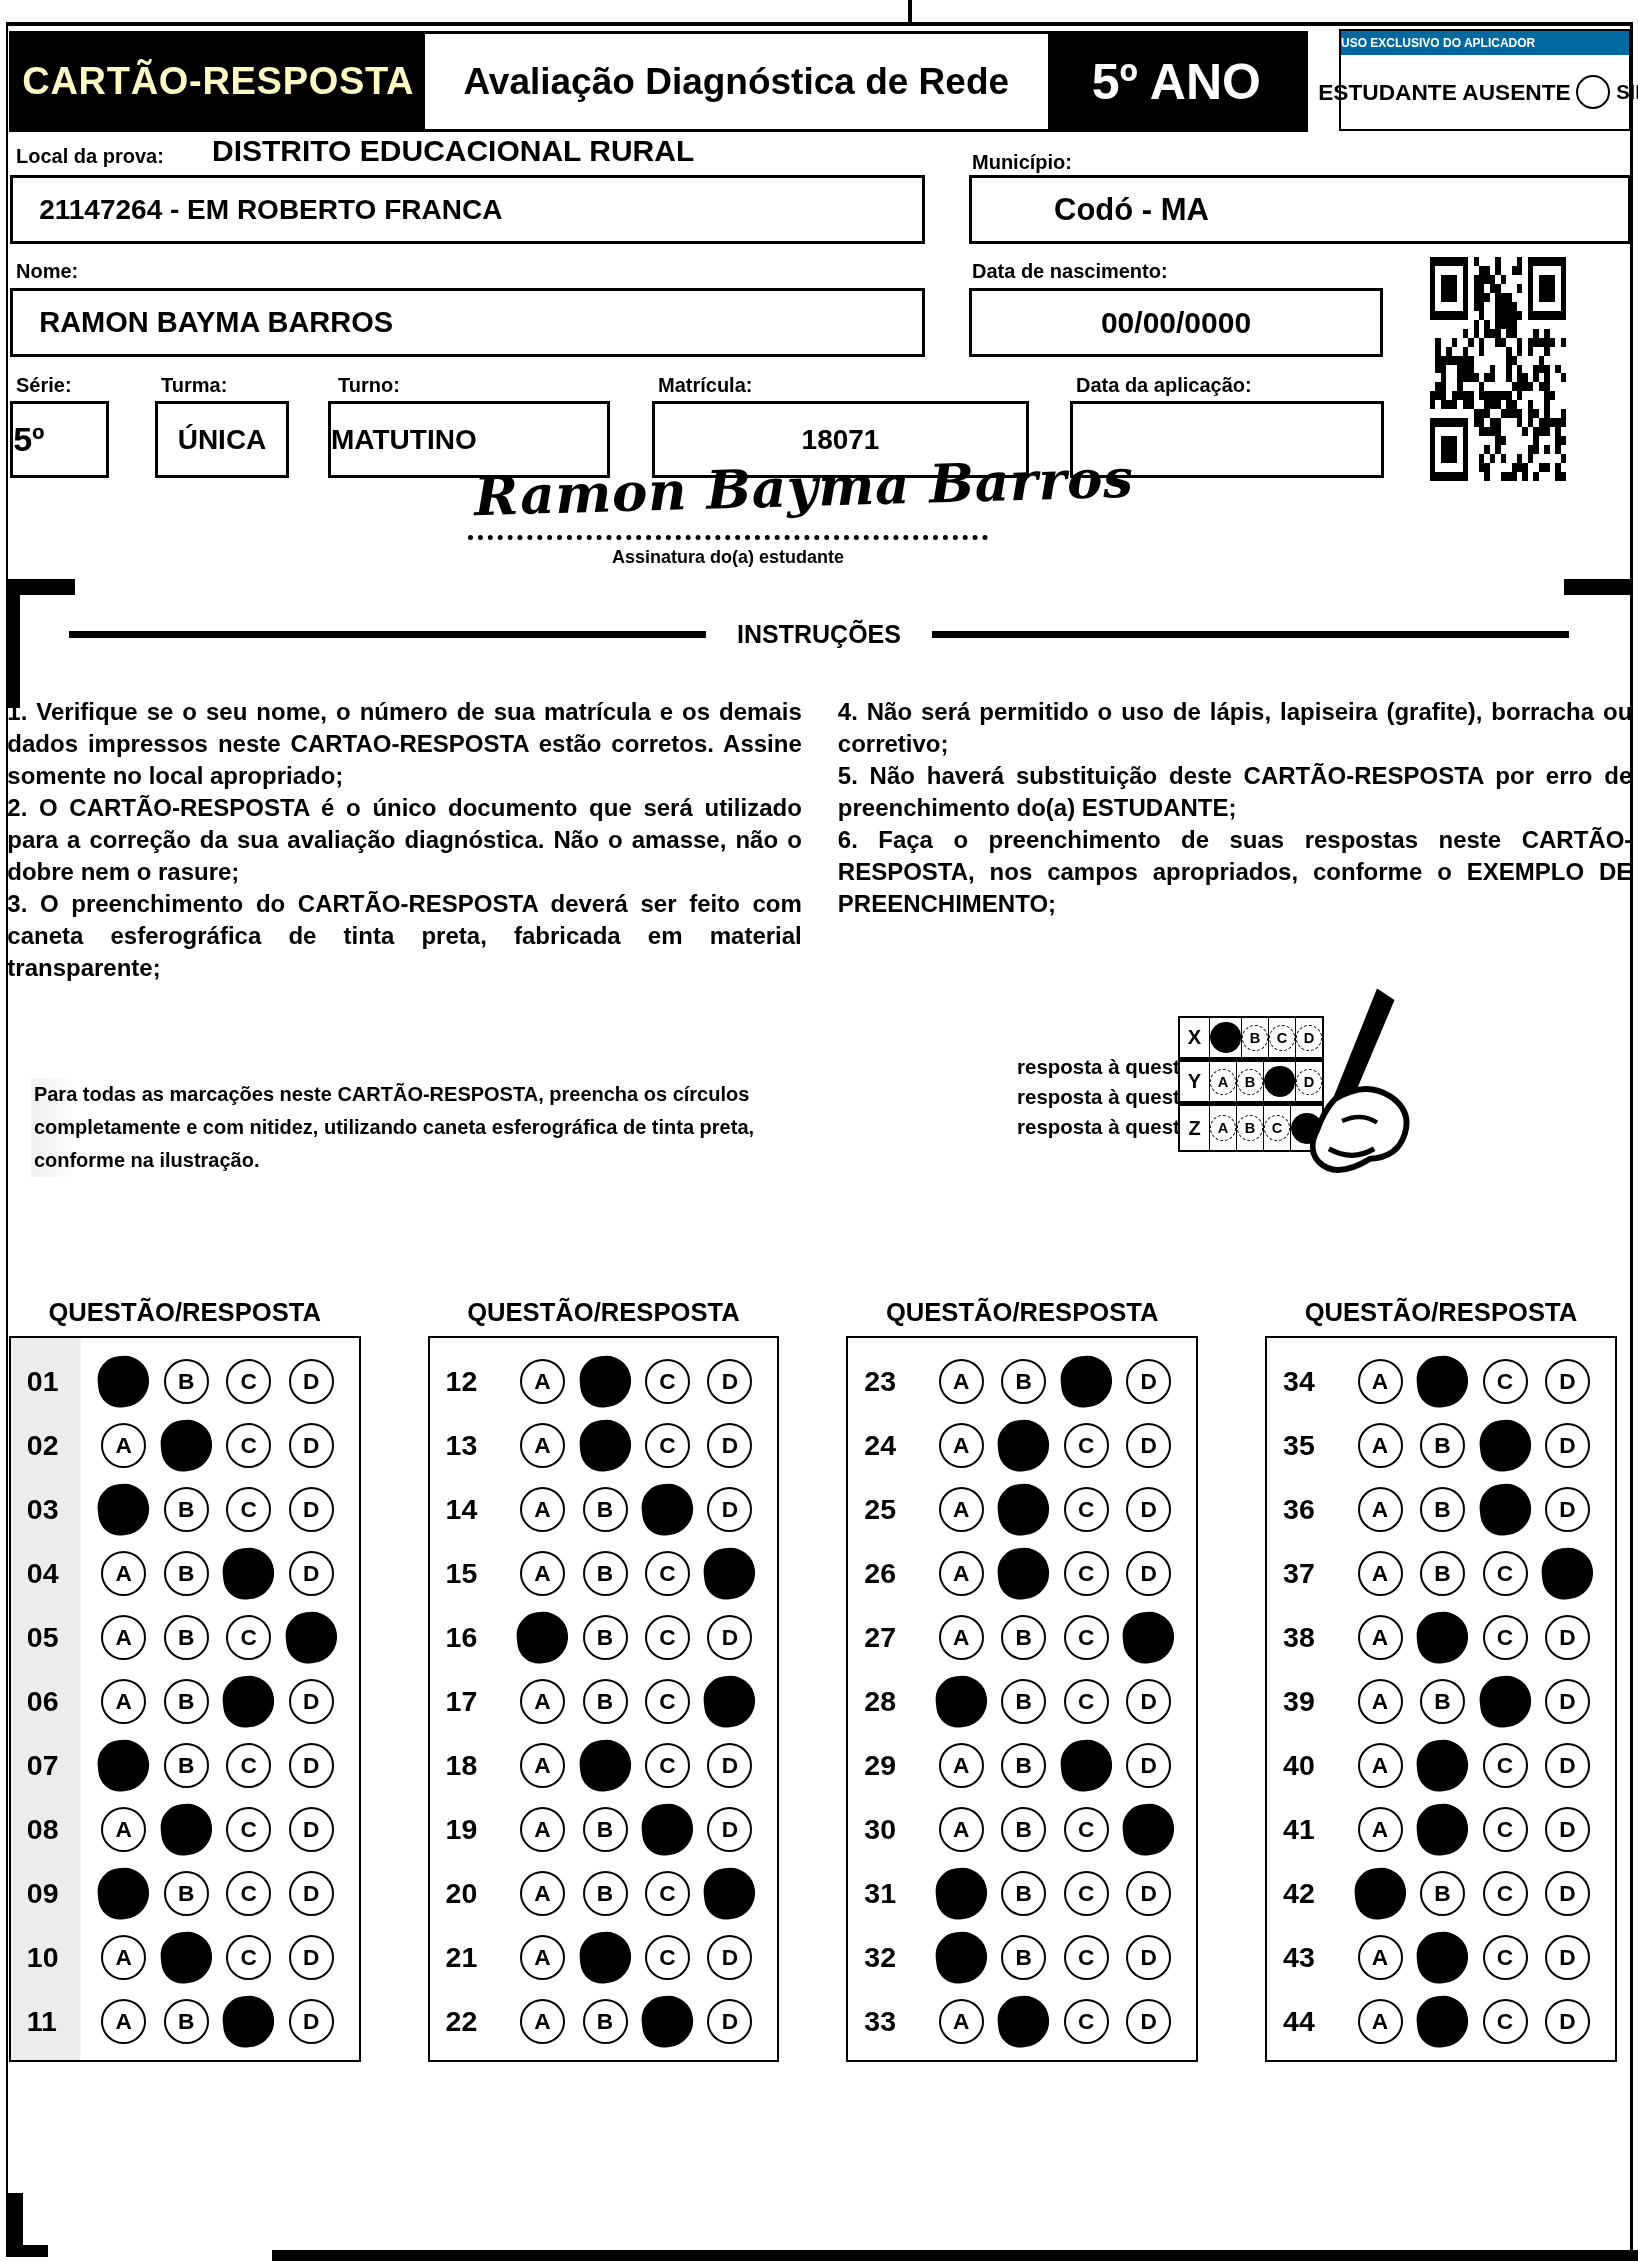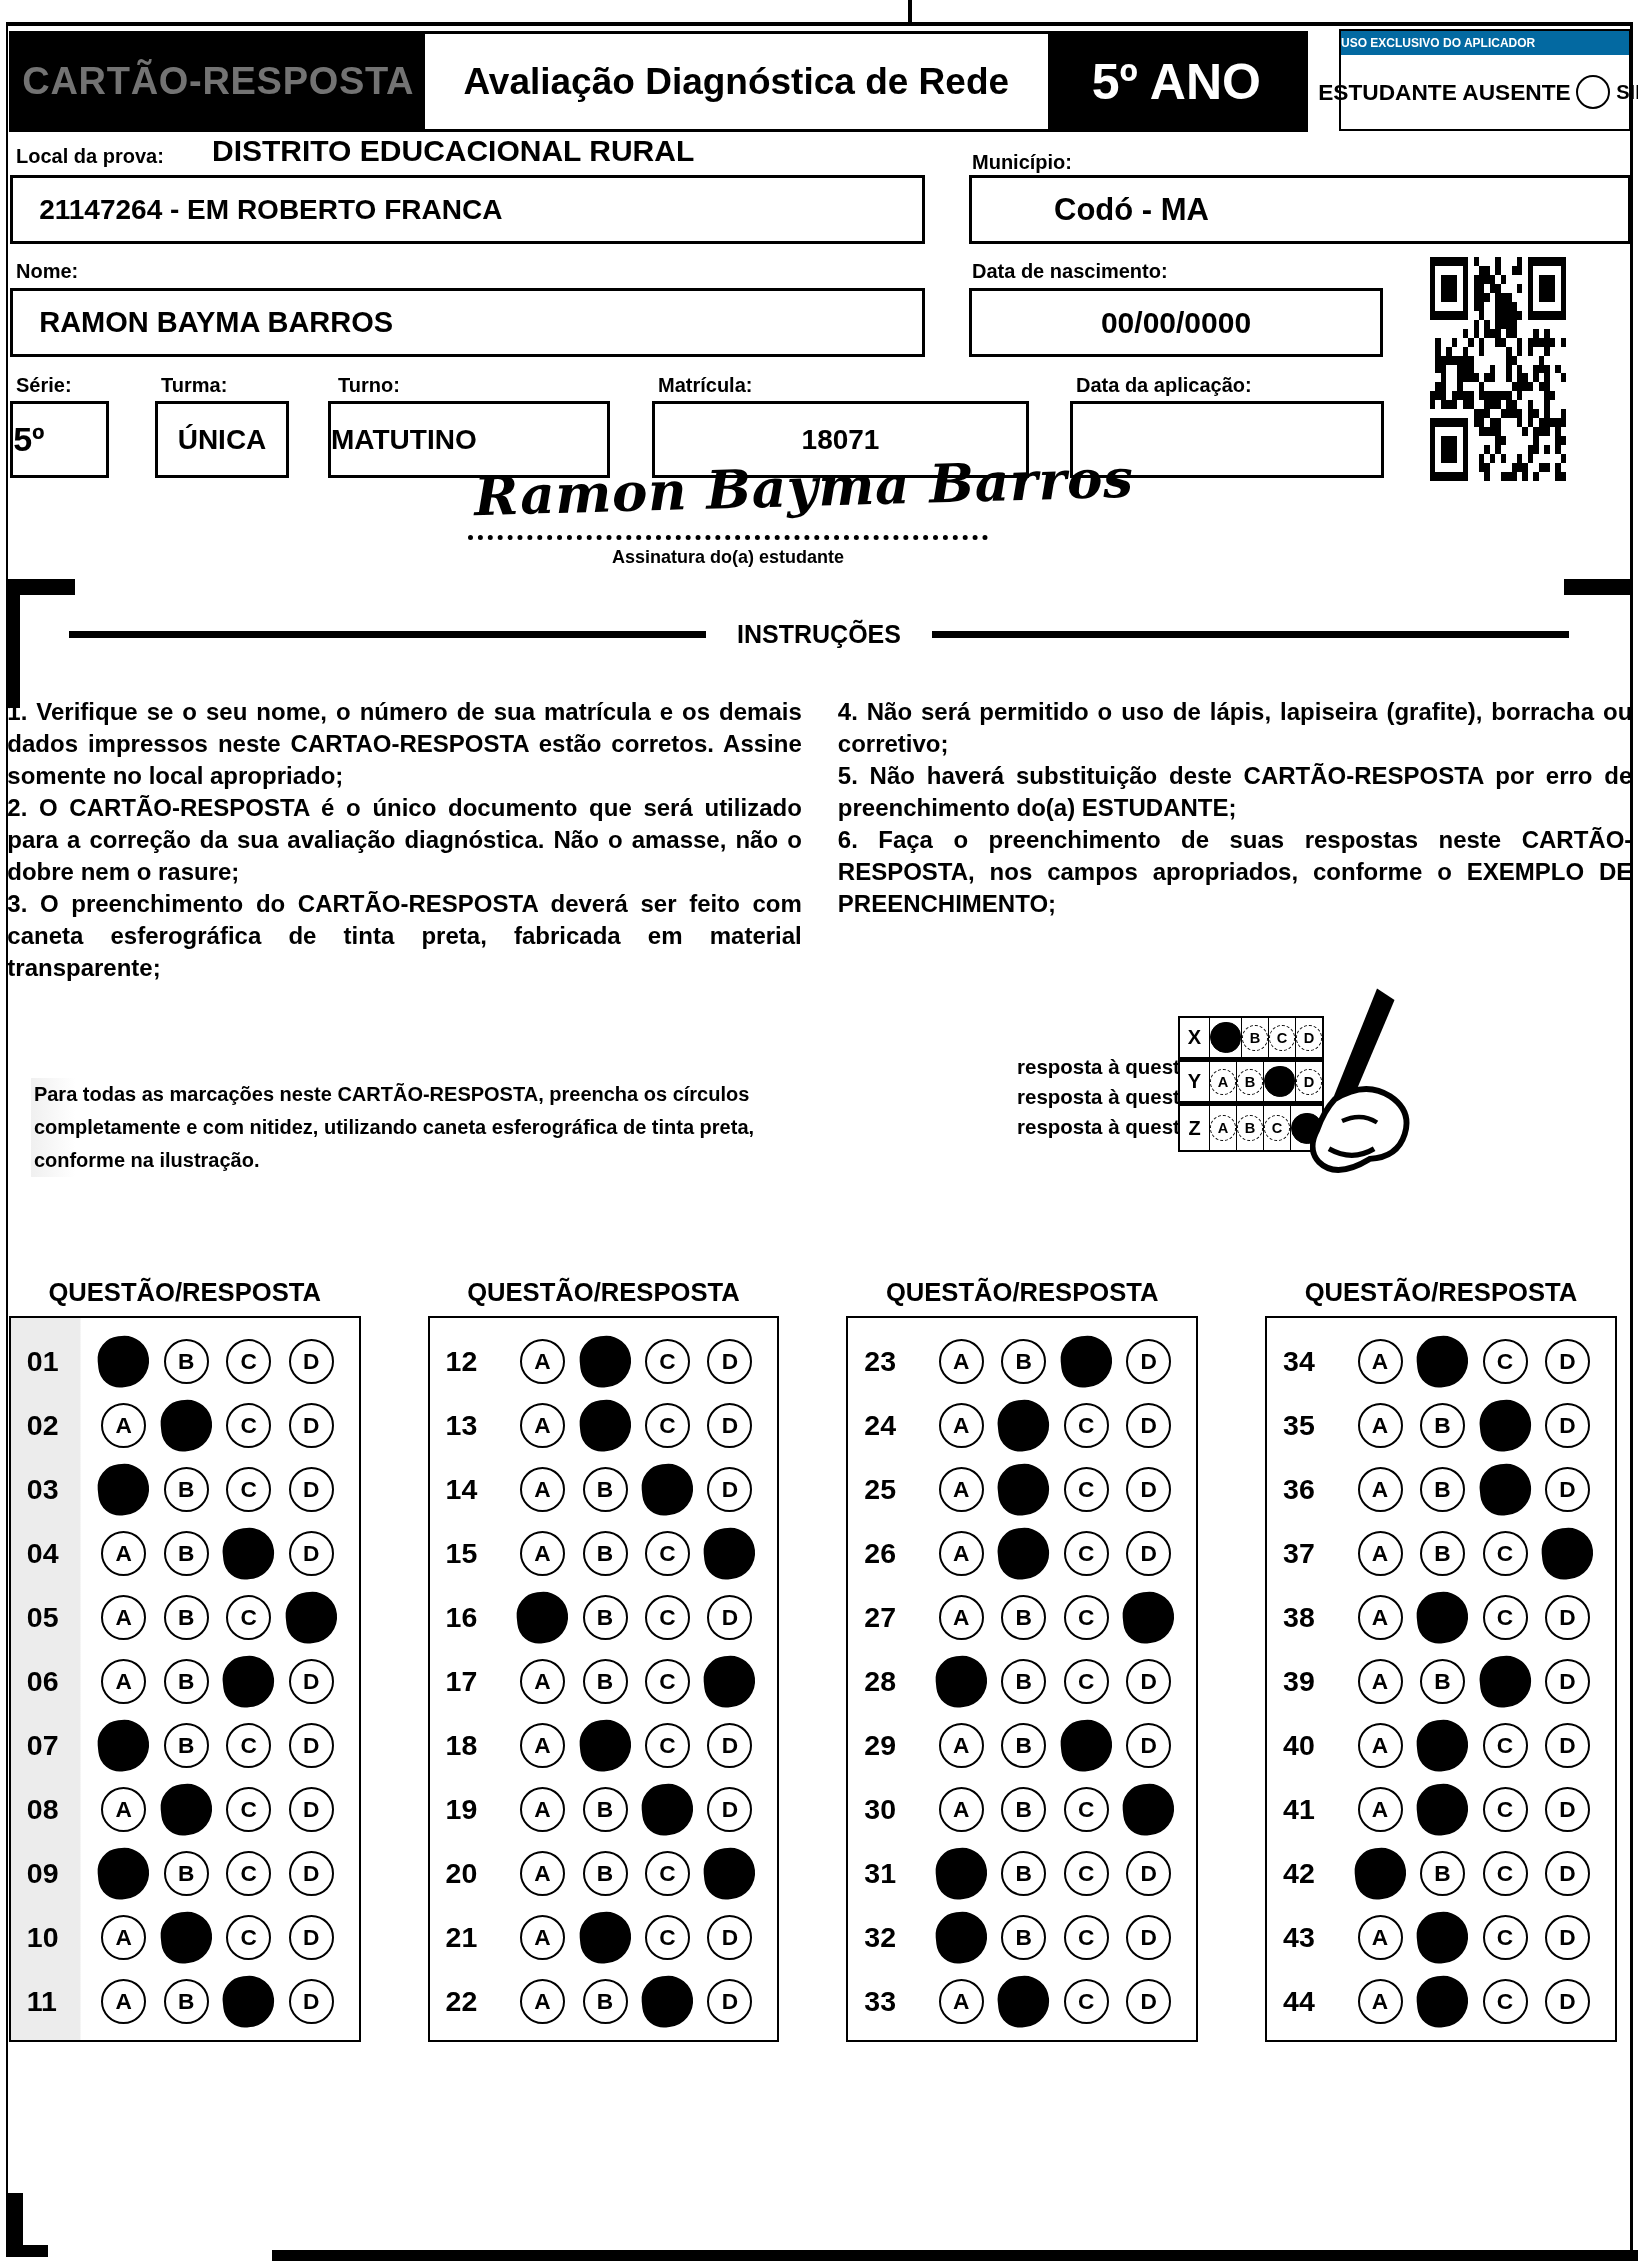--- a/index.html
+++ b/index.html
@@ -6,21 +6,21 @@
   body {
     width:1639px; height:2261px; background:#ffffff; color:#000;
     font-family:"Liberation Sans", sans-serif; position:relative; overflow:hidden;
   }
   .abs { position:absolute; }
   .bar { position:absolute; background:#000; }
 
   
   .band { position:absolute; left:8.8px; top:31px; width:1299px; height:101px;
           border:3.7px solid #000; display:flex; background:#fff; }
-  .band-card { width:413px; background:#000; color:#737373; display:flex; align-items:center;
+  .band-card { width:413px; background:#000; color:#fef9c3; display:flex; align-items:center;
                justify-content:center; font-weight:bold; font-size:38px; letter-spacing:0.7px;text-align:center; }
   .band-title { flex:1; display:flex; align-items:center; justify-content:center;
                 font-weight:bold; font-size:37px; }
   .band-grade { width:257px; background:#000; color:#fff; display:flex; align-items:center;
                 justify-content:center; font-weight:bold; font-size:50px; }
   .applicator { position:absolute; left:1339px; top:29px; width:292px; height:102px;
                 border:2.9px solid #000; display:flex; flex-direction:column; background:#fff; }
   .app-head { background:#0369a1; color:#fff; text-align:left; font-weight:bold;
               font-size:12px; padding:5.1px 0; }
   .app-body { flex:1; display:flex; align-items:center; justify-content:center; gap:5.8px;
@@ -92,21 +92,21 @@
                display:flex; align-items:center; justify-content:center;
                font-weight:bold; font-size:14.6px; }
   .ex-bubble.marked { background:#000; border-style:solid; color:transparent;
                       width:31px; height:31px; border-radius:52% 48% 50% 55%; }
   .hand-svg { position:absolute; left:1310px; top:988px; width:102px; height:194px; }
 
   
   .answers { position:absolute; left:8.8px; top:1275px; width:1608px; display:grid;
              grid-template-columns:repeat(4,1fr); column-gap:67px; }
   .ans-head { text-align:center; font-weight:bold; font-size:25.6px; height:41px;
-              line-height:34px; }
+              line-height:34px;margin-top:20px; }
   .ans-box { border:2.9px solid #000; height:726px; padding-top:11.7px; background:#fff; }
   .ans-box.speckle { background:linear-gradient(90deg,#ececec 0,#ececec 69px,#ffffff 70px); }
   .ans-row { height:64px; display:flex; align-items:center; }
   .qnum { width:73px; padding-left:16px; font-weight:bold; font-size:28.5px; flex:none; }
   .bubbles { flex:1; display:flex; justify-content:space-evenly; align-items:center;
              padding-right:7.3px; }
   .bubble { width:45px; height:45px; border:2.2px solid #000; border-radius:50%;
             display:flex; align-items:center; justify-content:center;
             font-weight:bold; font-size:22.7px; background:#fff; }
   .bubble.marked { background:#000; color:transparent; border-radius:48% 52% 55% 45%;

